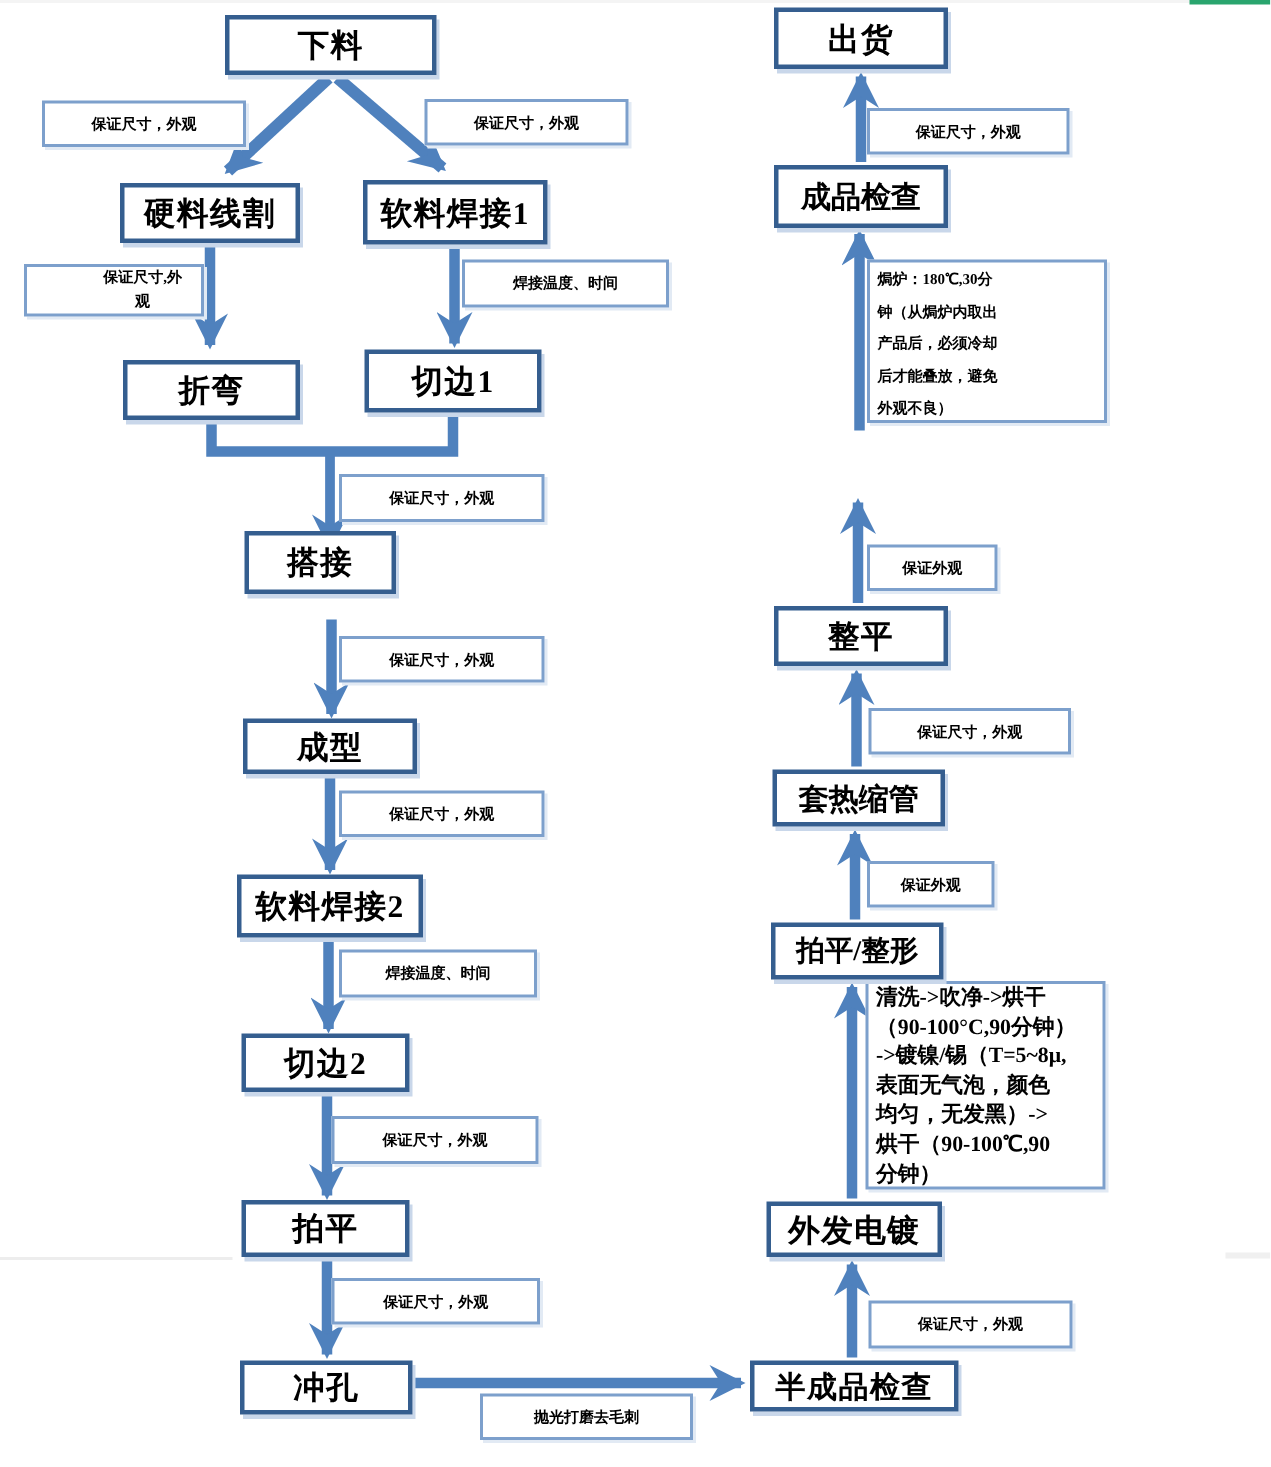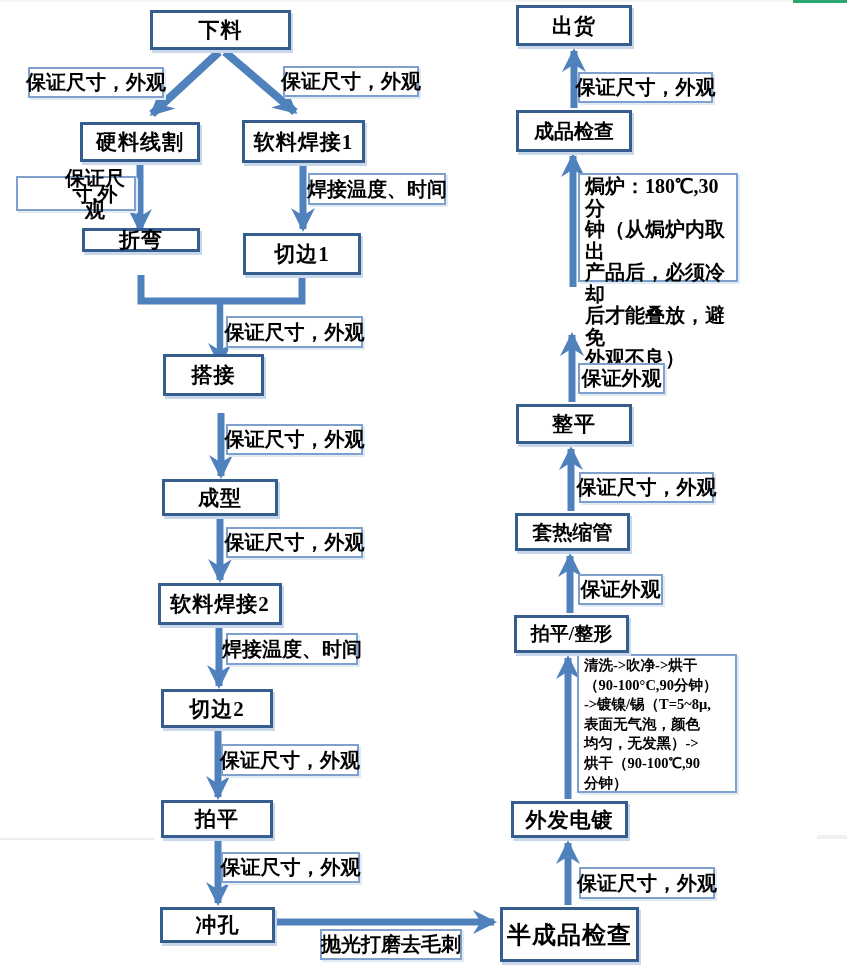--- a/index.html
+++ b/index.html
@@ -12,21 +12,21 @@
     position:absolute;box-sizing:border-box;background:#ffffff;
     border:3px solid #355e8f;box-shadow:2px 3px 0 #c9d7ea;
     display:flex;align-items:center;justify-content:center;
     font-weight:bold;font-size:21px;letter-spacing:1px;white-space:nowrap;
     z-index:3;
   }
   .note{
     position:absolute;box-sizing:border-box;background:#ffffff;
     border:2px solid #7da0cc;box-shadow:2px 2px 0 #e2eaf4;
     display:flex;align-items:center;justify-content:center;text-align:center;
-    font-weight:bold;font-size:20px;white-space:nowrap;
+    font-weight:bold;font-size:10px;white-space:nowrap;
     z-index:2;
   }
   .note.wrap2{white-space:pre-line;line-height:16px;padding-left:38px;}
   .note.long{
     align-items:flex-start;justify-content:flex-start;text-align:left;
     white-space:pre-line;line-height:21.5px;padding:1px 2px 1px 5px;
   }
   .note.long.dense{line-height:19.6px;font-size:14.5px;padding-top:0;}
   .decor{position:absolute;z-index:1;}
   .top-strip{left:0;top:0;width:793px;height:2px;background:#f4f4f4;}
@@ -69,29 +69,29 @@
       <line x1="571" y1="511" x2="571" y2="449" stroke-width="7" marker-end="url(#ah)"></line>
       <line x1="572" y1="402" x2="572" y2="335" stroke-width="7" marker-end="url(#ah)"></line>
       <line x1="573" y1="287" x2="573" y2="156" stroke-width="7" marker-end="url(#ah)"></line>
       <line x1="574" y1="108" x2="574" y2="51" stroke-width="7" marker-end="url(#ah)"></line>
     </g>
   </svg>
 
   <div class="pbox" style="left:150px;top:10px;width:141px;height:40px">下料</div>
   <div class="pbox" style="left:80px;top:122px;width:120px;height:40px">硬料线割</div>
   <div class="pbox" style="left:242px;top:120px;width:123px;height:43px">软料焊接1</div>
-  <div class="pbox" style="left:82px;top:228px;width:118px;height:24px">折弯</div>
+  <div class="pbox" style="left:82px;top:240px;width:118px;height:40px">折弯</div>
   <div class="pbox" style="left:243px;top:233px;width:118px;height:42px">切边1</div>
   <div class="pbox" style="left:163px;top:354px;width:101px;height:42px">搭接</div>
   <div class="pbox" style="left:162px;top:479px;width:116px;height:37px">成型</div>
   <div class="pbox" style="left:158px;top:583px;width:124px;height:42px">软料焊接2</div>
   <div class="pbox" style="left:161px;top:689px;width:112px;height:39px">切边2</div>
   <div class="pbox" style="left:161px;top:800px;width:112px;height:38px">拍平</div>
   <div class="pbox" style="left:160px;top:907px;width:115px;height:36px">冲孔</div>
-  <div class="pbox" style="left:500px;top:907px;width:139px;height:55px;font-size:24px">半成品检查</div>
+  <div class="pbox" style="left:500px;top:907px;width:139px;height:34px;font-size:20px">半成品检查</div>
   <div class="pbox" style="left:511px;top:801px;width:117px;height:37px">外发电镀</div>
   <div class="pbox" style="left:514px;top:615px;width:115px;height:38px;font-size:19px;letter-spacing:0">拍平/整形</div>
   <div class="pbox" style="left:515px;top:513px;width:115px;height:38px;font-size:20px;letter-spacing:0">套热缩管</div>
   <div class="pbox" style="left:516px;top:404px;width:116px;height:40px">整平</div>
   <div class="pbox" style="left:516px;top:110px;width:116px;height:42px;font-size:20px;letter-spacing:0">成品检查</div>
   <div class="pbox" style="left:516px;top:5px;width:116px;height:41px">出货</div>
 
   <div class="note" style="left:28px;top:67px;width:136px;height:31px">保证尺寸，外观</div>
   <div class="note" style="left:283px;top:66px;width:136px;height:31px">保证尺寸，外观</div>
   <div class="note wrap2" style="left:16px;top:176px;width:120px;height:35px">保证尺寸,外

